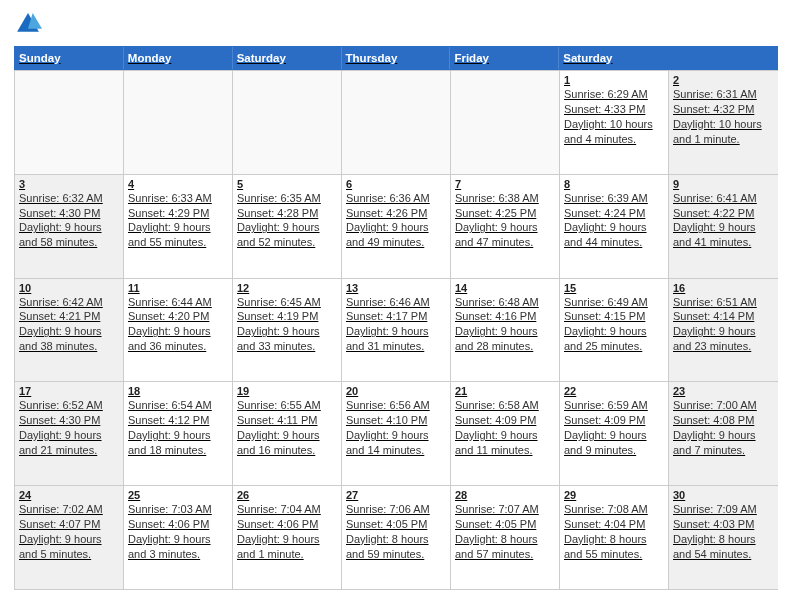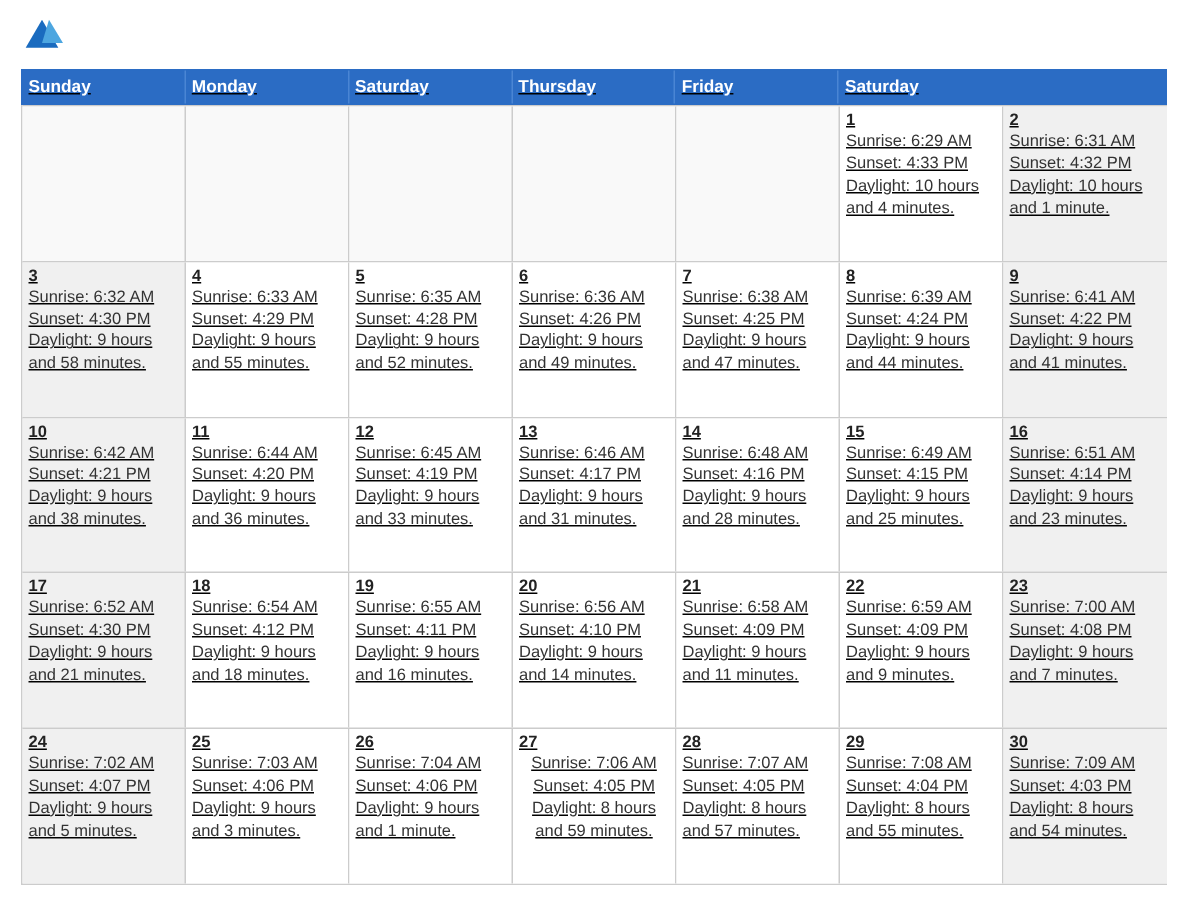--- a/index.html
+++ b/index.html
@@ -339,21 +339,21 @@
           </div>
           <div class="cal-cell">
             <div class="day-number">26</div>
             <div class="day-info" style="white-space: pre-line;">Sunrise: 7:04 AM
 Sunset: 4:06 PM
 Daylight: 9 hours
 and 1 minute.</div>
           </div>
           <div class="cal-cell">
             <div class="day-number">27</div>
-            <div class="day-info" style="white-space: pre-line; text-align: center;">Sunrise: 7:06 AM
+            <div class="day-info" style="white-space: pre-line;">Sunrise: 7:06 AM
 Sunset: 4:05 PM
 Daylight: 8 hours
 and 59 minutes.</div>
           </div>
           <div class="cal-cell">
             <div class="day-number">28</div>
             <div class="day-info" style="white-space: pre-line;">Sunrise: 7:07 AM
 Sunset: 4:05 PM
 Daylight: 8 hours
 and 57 minutes.</div>

